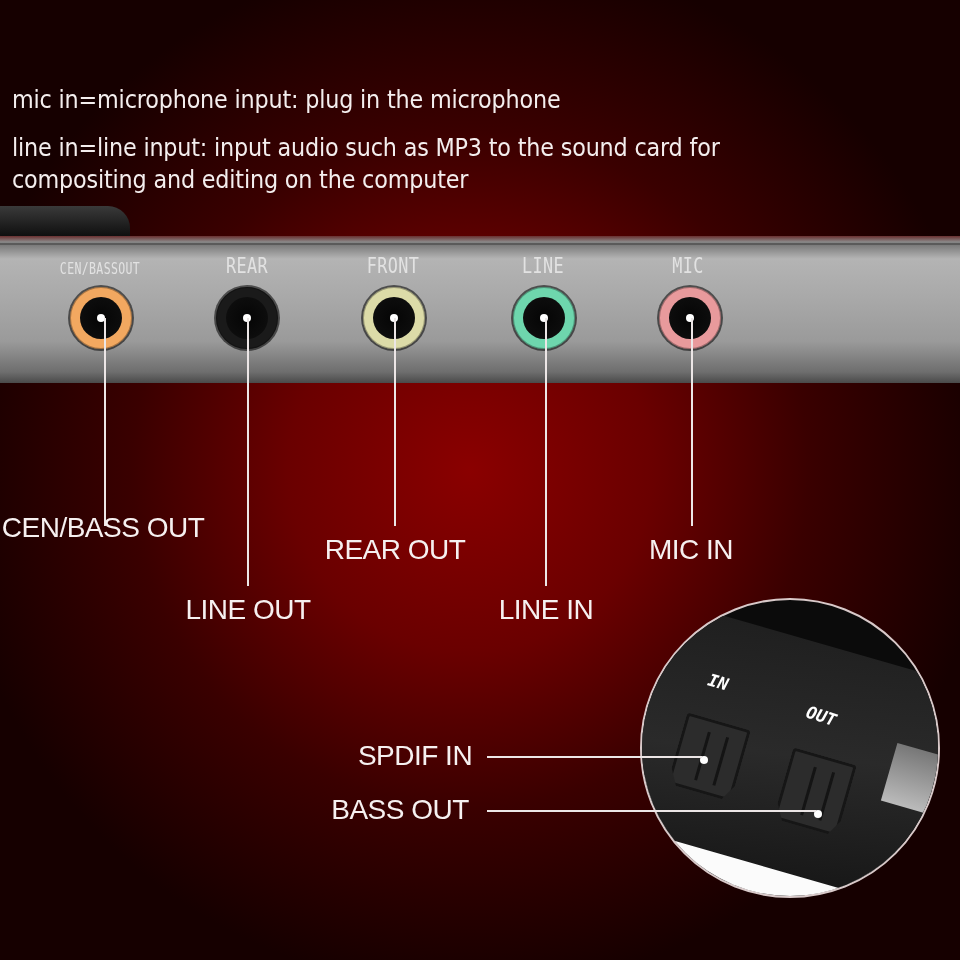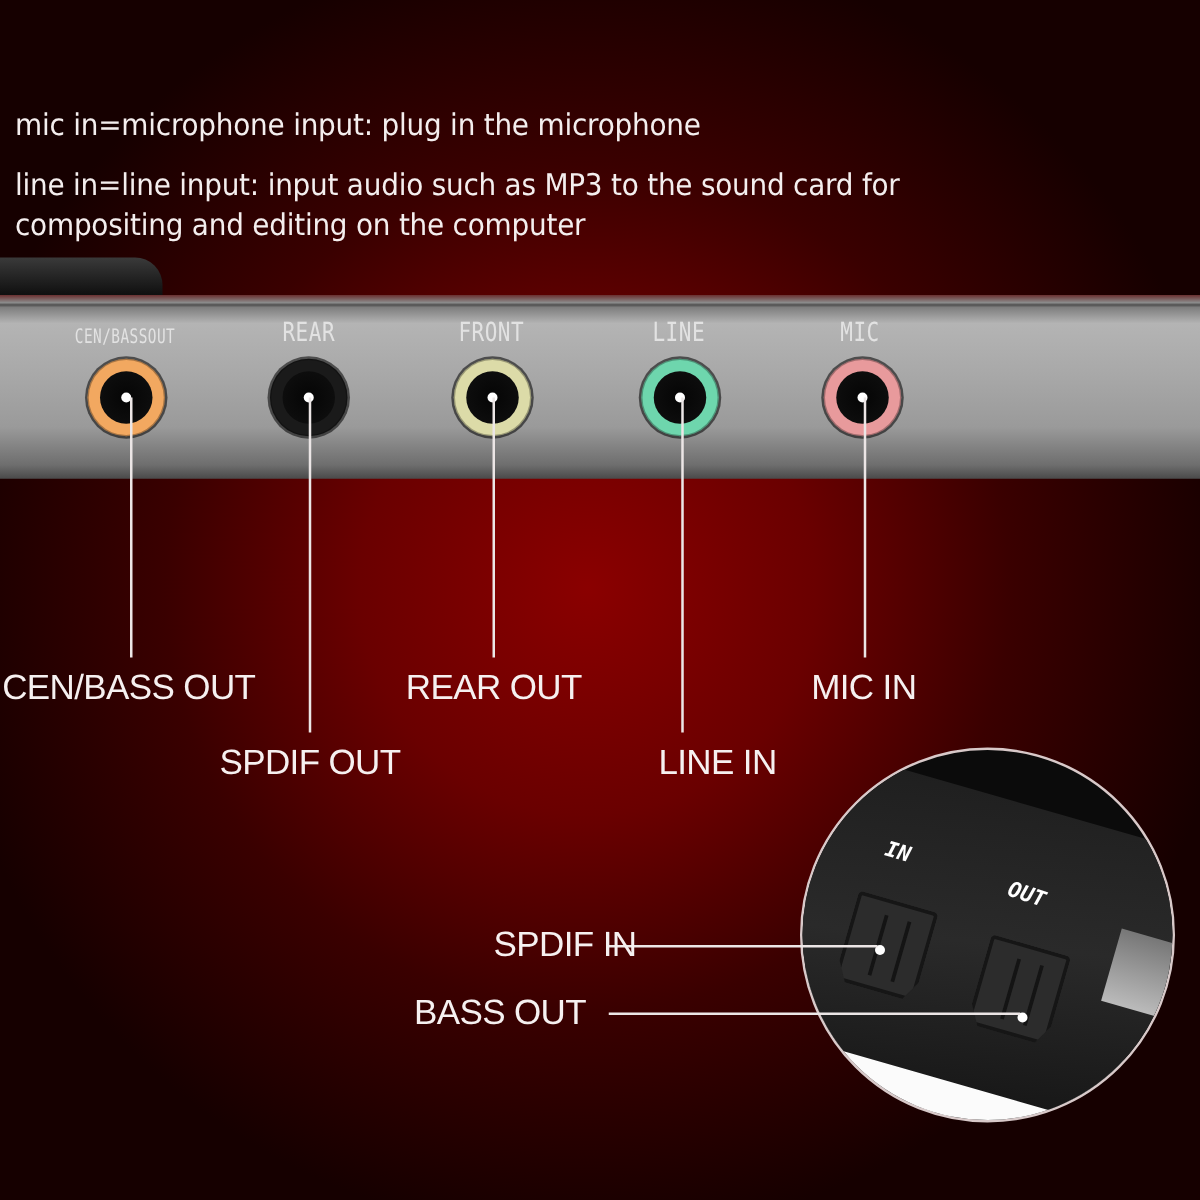--- a/index.html
+++ b/index.html
@@ -133,35 +133,35 @@
     <div class="hole"></div>
     <div class="dot"></div>
   </div>
 
 <div class="leader" style="left:105px; top:318px; height:208px;"></div>
 <div class="leader" style="left:248px; top:318px; height:268px;"></div>
 <div class="leader" style="left:395px; top:318px; height:208px;"></div>
 <div class="leader" style="left:546px; top:318px; height:268px;"></div>
 <div class="leader" style="left:692px; top:318px; height:208px;"></div>
 
-<div class="callout" style="left:103px; top:534px;text-align:center;">CEN/BASS OUT</div>
-<div class="callout" style="left:248px; top:594px;">SPDIF OUT</div>
+<div class="callout" style="left:103px; top:512px;text-align:center;">CEN/BASS OUT</div>
+<div class="callout" style="left:248px; top:594px;">LINE OUT</div>
 <div class="callout" style="left:395px; top:534px;">REAR OUT</div>
-<div class="callout" style="left:546px; top:594px;margin-left:28px;">LINE IN</div>
+<div class="callout" style="left:546px; top:594px;">LINE IN</div>
 <div class="callout" style="left:691px; top:534px;">MIC IN</div>
 
 <div class="inset">
   <div class="white"></div>
   <div class="body"></div>
   <div class="edge"></div>
   <div class="inset-label" style="left:66px; top:72px; transform:rotate(16deg);">IN</div>
   <div class="inset-label" style="left:164px; top:106px; transform:rotate(18deg);">OUT</div>
   <div class="optical" style="left:34px; top:120px;"></div>
   <div class="optical" style="left:140px; top:155px;"></div>
   <div class="pin" style="left:58px; top:156px;"></div>
   <div class="pin" style="left:172px; top:210px;"></div>
 </div>
 
 <div class="hline" style="left:487px; top:756px; width:215px;"></div>
 <div class="hline" style="left:487px; top:810px; width:329px;"></div>
 
-<div class="callout" style="left:415px; top:740px;margin-left:37px;">SPDIF IN</div>
+<div class="callout" style="left:415px; top:740px;">SPDIF IN</div>
 <div class="callout" style="left:400px; top:794px;">BASS OUT</div>
 
 </body></html>

